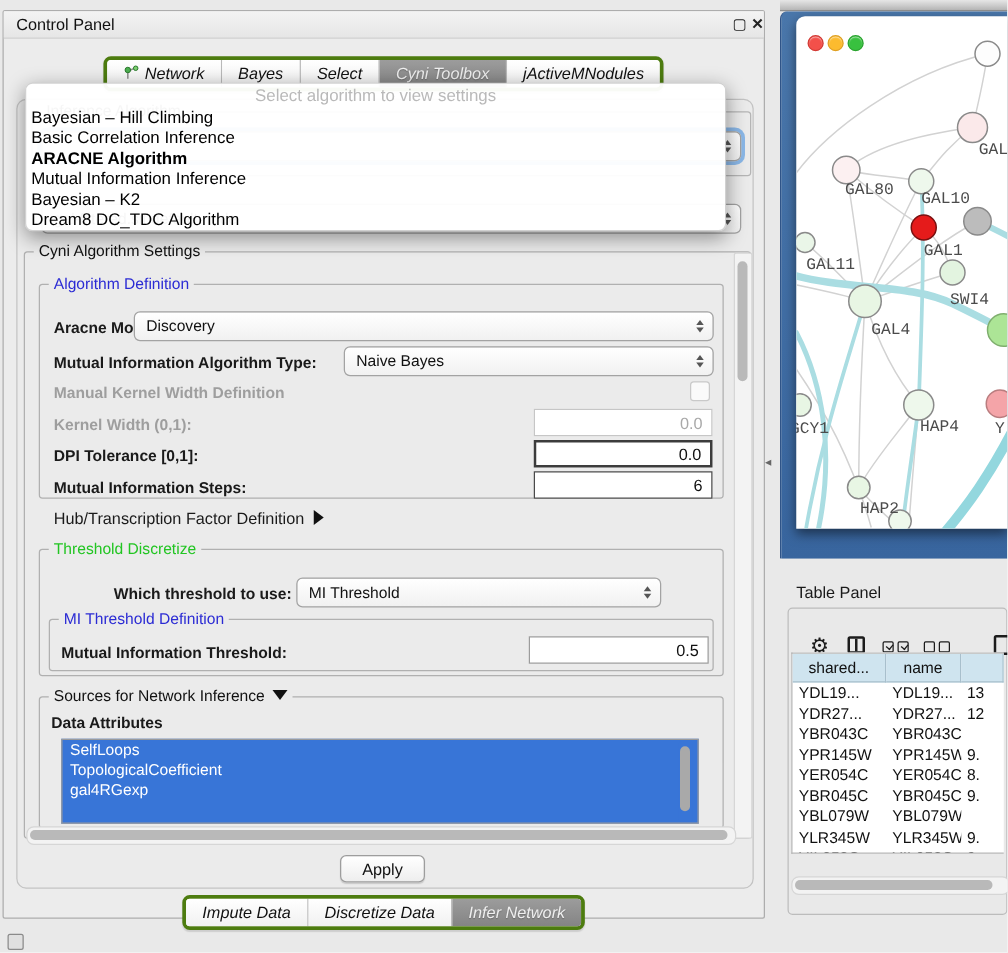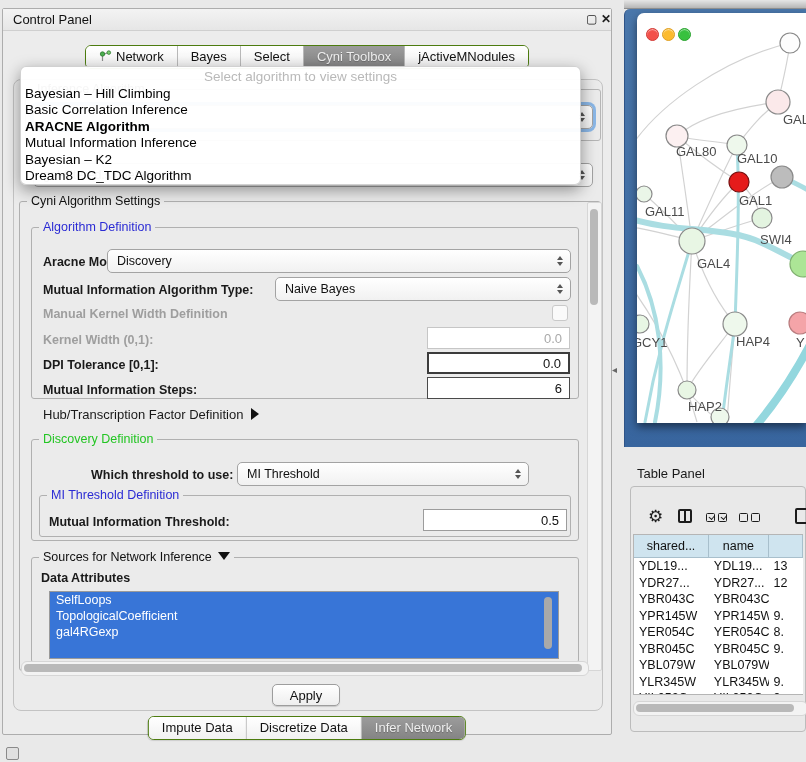--- a/index.html
+++ b/index.html
@@ -8,22 +8,22 @@
   .abs{position:absolute;box-sizing:border-box;}
 
   
   #cp{left:2px;top:8px;width:610px;height:727px;background:#ececec;border:1px solid #adadad;border-radius:2px;}
   #cp-titlebar{left:0;top:0;width:100%;height:22px;border-bottom:1px solid #cfcfcf;
                background:linear-gradient(#f3f3f3,#e6e6e6);}
   #cp-title{left:10px;top:3px;font-size:13px;}
   .win-ico{top:3px;font-size:12px;color:#222;cursor:default;}
 
   
-  .seg{display:inline-flex;border:1px solid #4d7c0f;border-radius:6px;background:#fdfdfd;overflow:hidden;
-       box-shadow:0 1px 1px rgba(0,0,0,.12);}
+  .seg{display:inline-flex;border:3px solid #4d7c0f;border-radius:6px;background:#fdfdfd;overflow:hidden;
+       box-shadow:0 1px 1px rgba(0,0,0,.12);font-style:italic;}
   .seg .tab{padding:3px 13px 4px 13px;font-size:13px;border-right:1px solid #b9b9b9;display:flex;align-items:center;gap:4px;
             background:linear-gradient(#ffffff,#f1f1f1);white-space:nowrap;}
   .seg .tab:last-child{border-right:none;}
   .seg .tab.sel{background:linear-gradient(#9c9c9c,#848484);color:#efefef;text-shadow:0 1px 1px rgba(0,0,0,.25);}
 
   
   #tabpage{left:10px;top:70px;width:590px;height:632px;border:1px solid #c3c3c3;border-radius:8px;background:#ebebeb;}
 
   
   .bgroup{border:1px solid #b5b5b5;border-radius:3px;}
@@ -81,35 +81,35 @@
 
   
   .net-ico{width:13px;height:13px;position:relative;display:inline-block;}
 
   
   #right-topstrip{left:624px;top:0;width:182px;height:9px;background:linear-gradient(#e6e6e6,#b6b6b6);
                   border-bottom:1px solid #8f8f8f;}
   #net-frame{left:624px;top:9px;width:182px;height:438px;background:linear-gradient(180deg,#4a77ab,#38659e);
              border-top-left-radius:6px;border-left:1px solid #2f5488;}
   #net-window{left:637px;top:13px;width:169px;height:410px;background:#fff;border-top-left-radius:7px;
-              box-shadow:0 4px 9px rgba(0,0,0,.5);overflow:hidden;}
+              box-shadow:0 4px 9px rgba(0,0,0,.5);overflow:hidden;font-family:Liberation Mono, monospace;}
   .tl{position:absolute;top:15px;width:11px;height:11px;border-radius:50%;box-shadow:inset 0 1px 1px rgba(255,255,255,.55);}
   .node-label{position:absolute;font-size:13px;color:#4b4b4b;white-space:nowrap;}
 
   
   #tp-title{left:637px;top:466px;font-size:13px;color:#1a1a1a;}
   #tpanel{left:630px;top:486px;width:176px;height:246px;background:#e9e9e9;border:1px solid #bcbcbc;border-radius:4px;}
   .tp-ico{position:absolute;color:#1c1c1c;}
   .sq-ico{width:14px;height:14px;border:2px solid #1c1c1c;border-radius:2px;position:absolute;}
   .sq-ico .divider{position:absolute;left:50%;top:0;width:2px;height:100%;background:#1c1c1c;transform:translateX(-50%);}
   .mini-cb{position:absolute;width:9px;height:9px;border:1.5px solid #1c1c1c;border-radius:1.5px;box-sizing:border-box;}
   .mini-cb.checked::after{content:"";position:absolute;left:1.5px;top:0.5px;width:4px;height:2.5px;
                           border-left:1.5px solid #1c1c1c;border-bottom:1.5px solid #1c1c1c;transform:rotate(-50deg);}
 
-  #tbl{left:633px;top:534px;width:170px;height:161px;overflow:hidden;background:#fff;border:1px solid #b5b5b5;border-right:none;}
+  #tbl{left:633px;top:522px;width:170px;height:161px;overflow:hidden;background:#fff;border:1px solid #b5b5b5;border-right:none;}
   .th-row{display:flex;height:23px;}
   .th{background:#cfe4ef;border-right:1px solid #a8bfcc;border-bottom:1px solid #a8bfcc;font-size:12.5px;
       display:flex;align-items:center;justify-content:center;box-sizing:border-box;}
   .td-row{display:flex;height:16.5px;font-size:12.5px;}
   .td{overflow:hidden;white-space:nowrap;box-sizing:border-box;padding:1px 0 0 5px;}
   .c1{width:88px;} .c2{width:70px;} .c3{width:40px;}
 
   #collapse-arrow{left:612px;top:364px;font-size:10px;color:#666;}
   #mini-grip{left:6px;top:747px;width:13px;height:13px;border:1px solid #8a8a8a;border-radius:2px;background:#e0e0e0;}
 </style>
@@ -211,21 +211,21 @@
     <span class="lbl" style="left:40px;top:349px;">DPI Tolerance [0,1]:</span>
     <div class="field dark" style="left:424px;top:343px;width:143px;">0.0</div>
     <span class="lbl" style="left:40px;top:374px;">Mutual Information Steps:</span>
     <div class="field med" style="left:424px;top:368px;width:143px;">6</div>
 
     <span class="lbl plain" style="left:40px;top:398px;">
       <span>Hub/Transcription Factor Definition</span><span class="tri-right"></span>
     </span>
 
     <div class="group" style="left:28px;top:430px;width:548px;height:102px;">
-      <span class="gtitle t-green">Discovery Definition</span>
+      <span class="gtitle t-green">Threshold Discretize</span>
     </div>
     <span class="lbl" style="left:88px;top:459px;">Which threshold to use:</span>
     <div class="combo" style="left:234px;top:453px;width:292px;">
       <span>MI Threshold</span>
       <span class="carrows">
           <i class="up"></i>
           <i class="dn"></i>
         </span>
     </div>
     <div class="group" style="left:36px;top:486px;width:532px;height:42px;padding-left:26px;">

